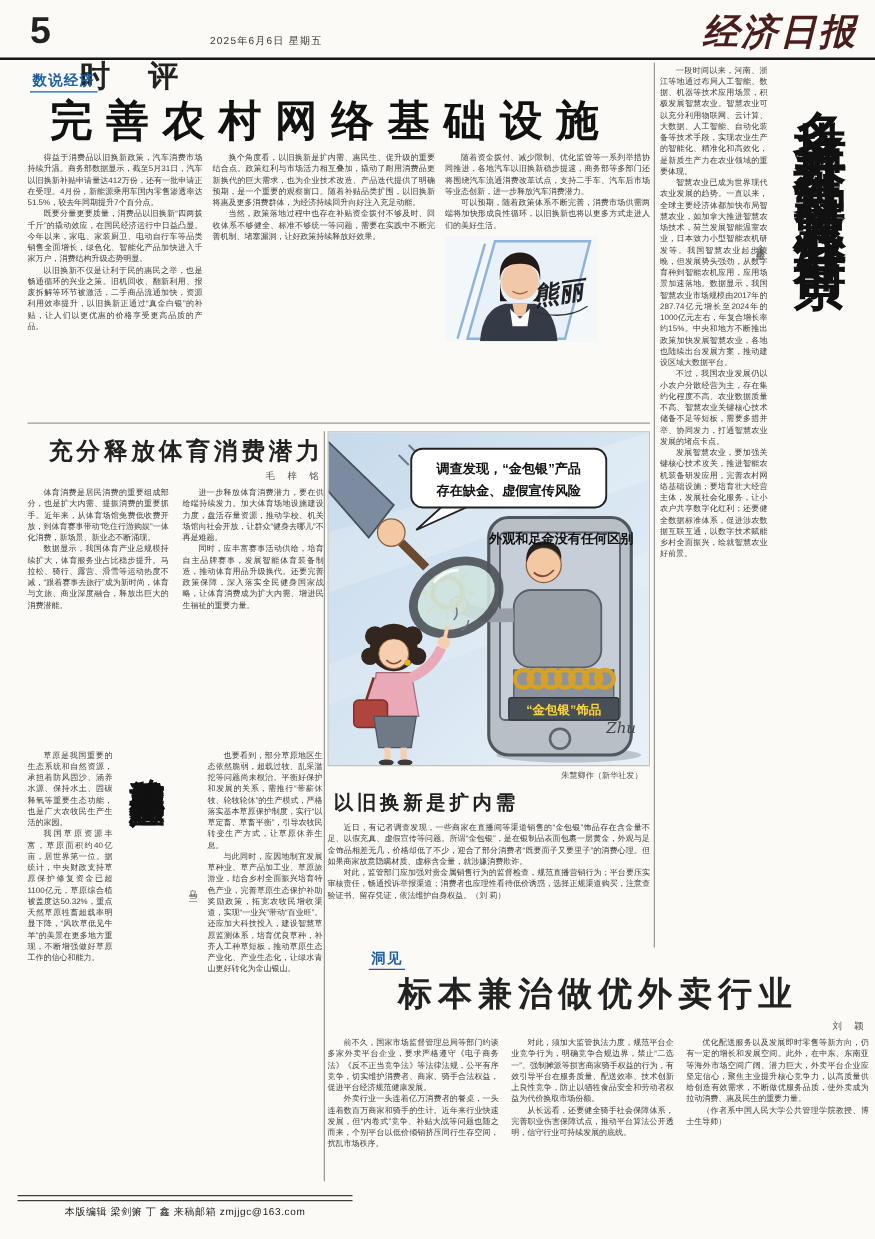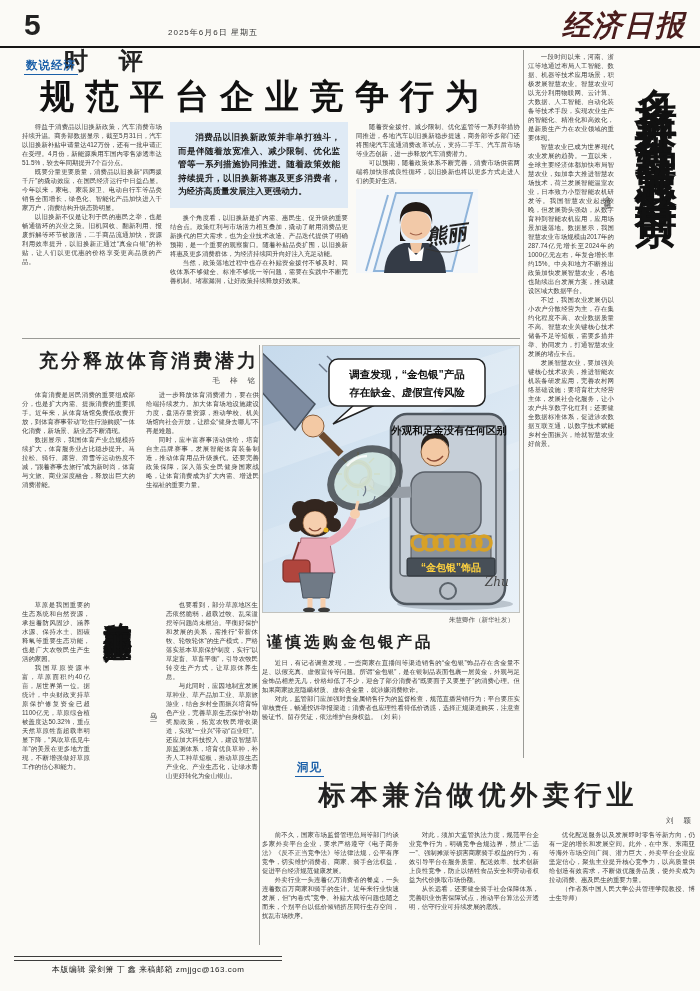--- a/index.html
+++ b/index.html
@@ -58,32 +58,29 @@
 <div class="abs masthead">经济日报</div>
 <div class="abs hdr-rule"></div>
 
 <div class="abs hrule" style="left:22px;top:338px;width:498px;"></div>
 <div class="abs vrule" style="left:259px;top:345px;height:600px;"></div>
 <div class="abs vrule" style="left:523px;top:50px;height:708px;"></div>
 
 <div class="abs" style="left:24px;top:55px;">
   <span class="badge">数说经济</span>
 </div>
-<div class="abs h-main">规范平台企业竞争行为</div>
+<div class="abs h-main">完善农村网络基础设施</div>
 
 <div class="abs cols" style="left:22px;top:122px;width:498px;height:214px;gap:8px;">
   <div class="bodytext" style="width:140px;">
     <p>得益于消费品以旧换新政策，汽车消费市场持续升温。商务部数据显示，截至5月31日，汽车以旧换新补贴申请量达412万份，还有一批申请正在受理。4月份，新能源乘用车国内零售渗透率达51.5%，较去年同期提升7个百分点。</p>
     <p>既要分量更要质量，消费品以旧换新“四两拨千斤”的撬动效应，在国民经济运行中日益凸显。今年以来，家电、家装厨卫、电动自行车等品类销售全面增长，绿色化、智能化产品加快进入千家万户，消费结构升级态势明显。</p>
     <p>以旧换新不仅是让利于民的惠民之举，也是畅通循环的兴业之策。旧机回收、翻新利用、报废拆解等环节被激活，二手商品流通加快，资源利用效率提升，以旧换新正通过“真金白银”的补贴，让人们以更优惠的价格享受更高品质的产品。</p>
   </div>
   <div style="width:178px;">
-    <div class="standfirst">
-      <p>消费品以旧换新政策并非单打独斗，而是伴随着放宽准入、减少限制、优化监管等一系列措施协同推进。随着政策效能持续提升，以旧换新将惠及更多消费者，为经济高质量发展注入更强动力。</p>
-    </div>
     <div class="bodytext">
       <p>换个角度看，以旧换新是扩内需、惠民生、促升级的重要结合点。政策红利与市场活力相互叠加，撬动了耐用消费品更新换代的巨大需求，也为企业技术改造、产品迭代提供了明确预期，是一个重要的观察窗口。随着补贴品类扩围，以旧换新将惠及更多消费群体，为经济持续回升向好注入充足动能。</p>
       <p>当然，政策落地过程中也存在补贴资金拨付不够及时、回收体系不够健全、标准不够统一等问题，需要在实践中不断完善机制、堵塞漏洞，让好政策持续释放好效果。</p>
     </div>
   </div>
   <div style="width:164px;">
     <div class="bodytext">
       <p>随着资金拨付、减少限制、优化监管等一系列举措协同推进，各地汽车以旧换新稳步提速，商务部等多部门还将围绕汽车流通消费改革试点，支持二手车、汽车后市场等业态创新，进一步释放汽车消费潜力。</p>
       <p>可以预期，随着政策体系不断完善，消费市场供需两端将加快形成良性循环，以旧换新也将以更多方式走进人们的美好生活。</p>
     </div>
@@ -237,21 +234,21 @@
       <line x1="60" y1="252" x2="60" y2="263" stroke="#f6cfae" stroke-width="5"></line>
       <ellipse cx="46" cy="264" rx="6" ry="2.5" fill="#3a3a3a"></ellipse>
         <ellipse cx="61" cy="264" rx="6" ry="2.5" fill="#3a3a3a"></ellipse>
     </g>
 
     <text x="222" y="240" font-size="12" font-style="italic" fill="#444" font-family="DejaVu Serif,serif">Zhu</text>
   </svg>
 </div>
 <div class="abs credit">朱慧卿作（新华社发）</div>
 
-<div class="abs h-gold">谨慎选购金包银产品</div>
+<div class="abs h-gold">以旧换新是扩内需</div>
 <div class="abs bodytext" style="left:262px;top:658px;width:258px;height:96px;">
   <p>近日，有记者调查发现，一些商家在直播间等渠道销售的“金包银”饰品存在含金量不足、以假充真、虚假宣传等问题。所谓“金包银”，是在银制品表面包裹一层黄金，外观与足金饰品相差无几，价格却低了不少，迎合了部分消费者“既要面子又要里子”的消费心理。但如果商家故意隐瞒材质、虚标含金量，就涉嫌消费欺诈。</p>
   <p>对此，监管部门应加强对贵金属销售行为的监督检查，规范直播营销行为；平台要压实审核责任，畅通投诉举报渠道；消费者也应理性看待低价诱惑，选择正规渠道购买，注意查验证书、留存凭证，依法维护自身权益。（刘 莉）</p>
 </div>
 
 <div class="abs" style="left:268px;top:757px;margin-left:27px;">
   <span class="badge">洞见</span>
 </div>
 <div class="abs h-delivery">标本兼治做优外卖行业</div>
 <div class="abs byline" style="left:262px;top:816px;width:433px;">刘 颖</div>

